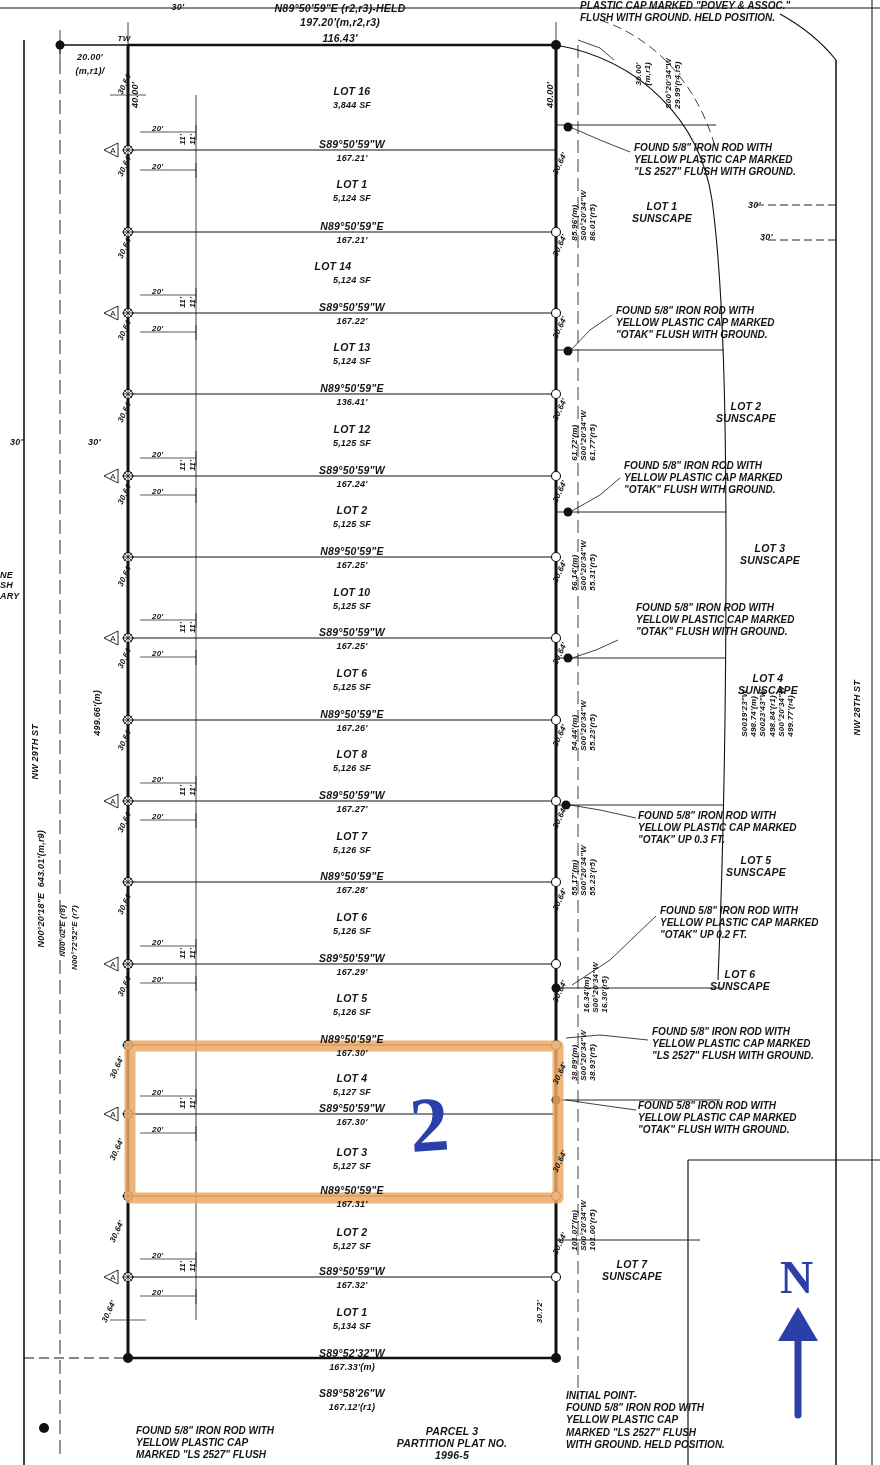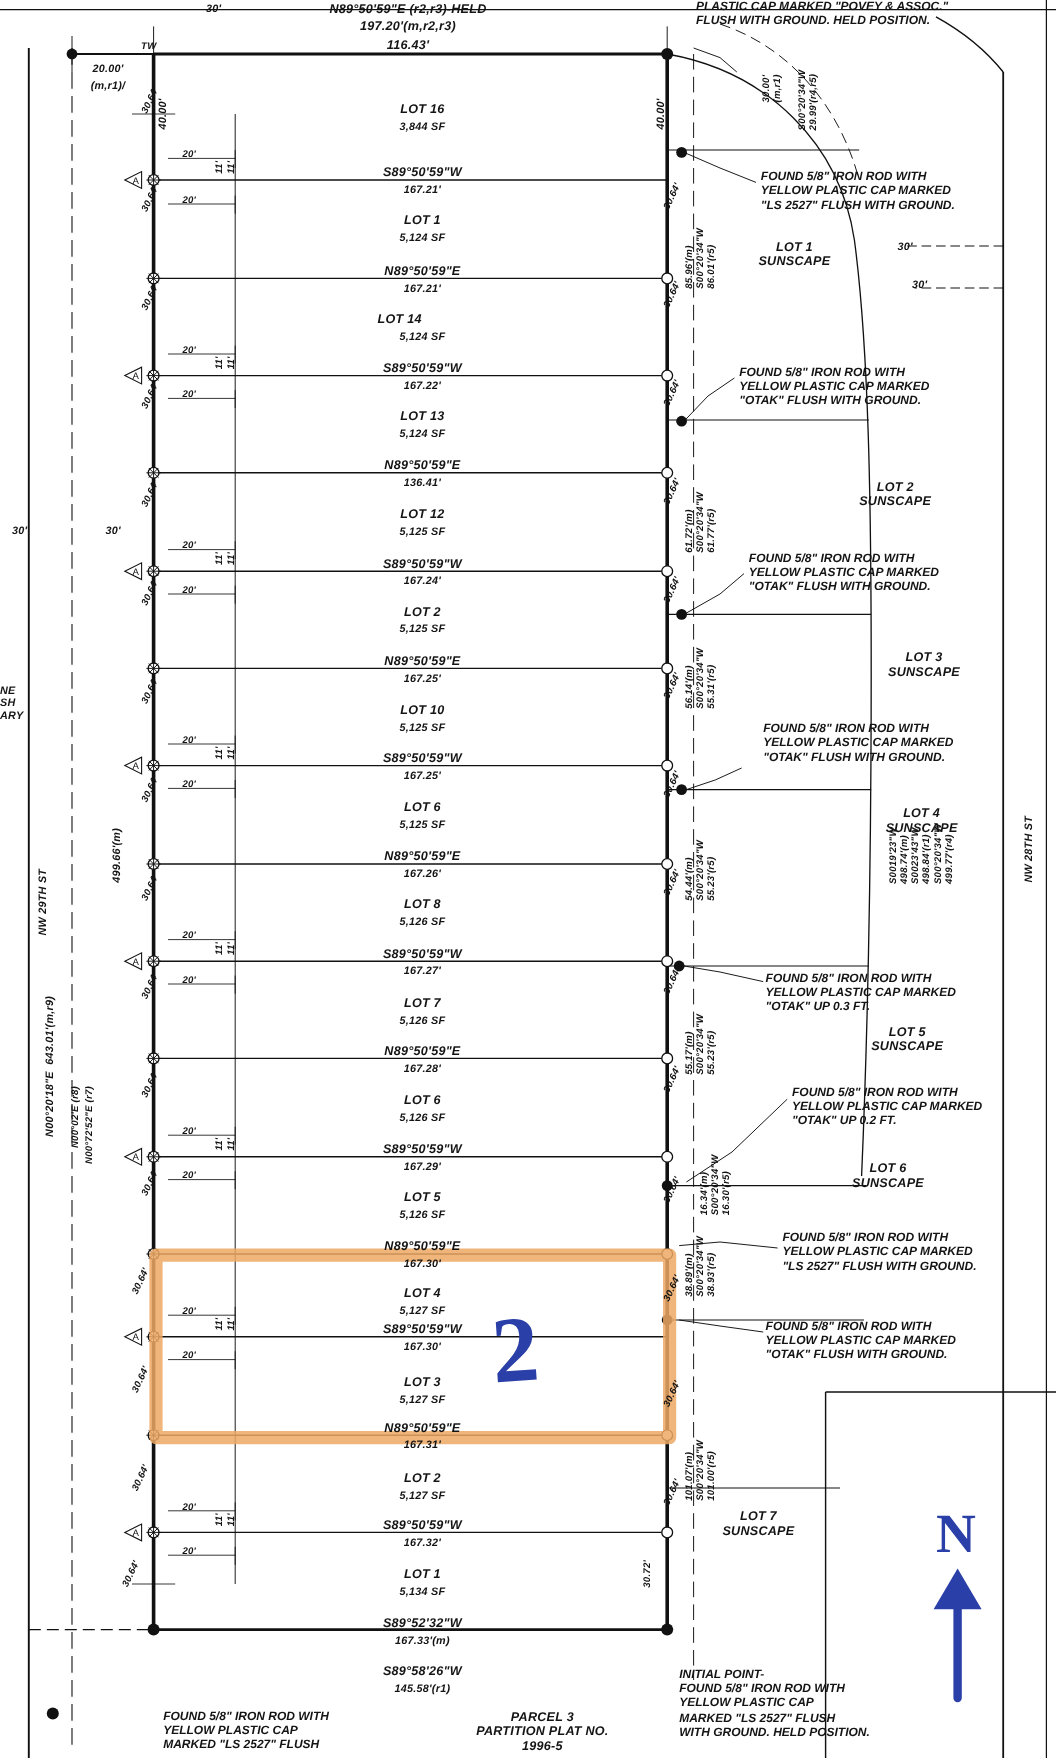--- a/index.html
+++ b/index.html
@@ -448,21 +448,21 @@
   <div class="lbl c sm" style="left:352px;top:1241px">5,127 SF</div>
   <div class="lbl c" style="left:352px;top:1265px">S89°50'59"W</div>
   <div class="lbl c sm" style="left:352px;top:1280px">167.32'</div>
 
   <div class="lbl c" style="left:352px;top:1306px">LOT 1</div>
   <div class="lbl c sm" style="left:352px;top:1321px">5,134 SF</div>
   <div class="lbl c" style="left:352px;top:1347px">S89°52'32"W</div>
   <div class="lbl c sm" style="left:352px;top:1362px">167.33'(m)</div>
 
   <div class="lbl c" style="left:352px;top:1387px">S89°58'26"W</div>
-  <div class="lbl c sm" style="left:352px;top:1402px">145.58'(r1)</div>
+  <div class="lbl c sm" style="left:352px;top:1402px">167.12'(r1)</div>
 
   <div class="lbl c" style="left:662px;top:200px">LOT 1
 SUNSCAPE</div>
   <div class="lbl c" style="left:746px;top:400px">LOT 2
 SUNSCAPE</div>
   <div class="lbl c" style="left:770px;top:542px">LOT 3
 SUNSCAPE</div>
   <div class="lbl c" style="left:768px;top:672px">LOT 4
 SUNSCAPE</div>
   <div class="lbl c" style="left:756px;top:854px">LOT 5

